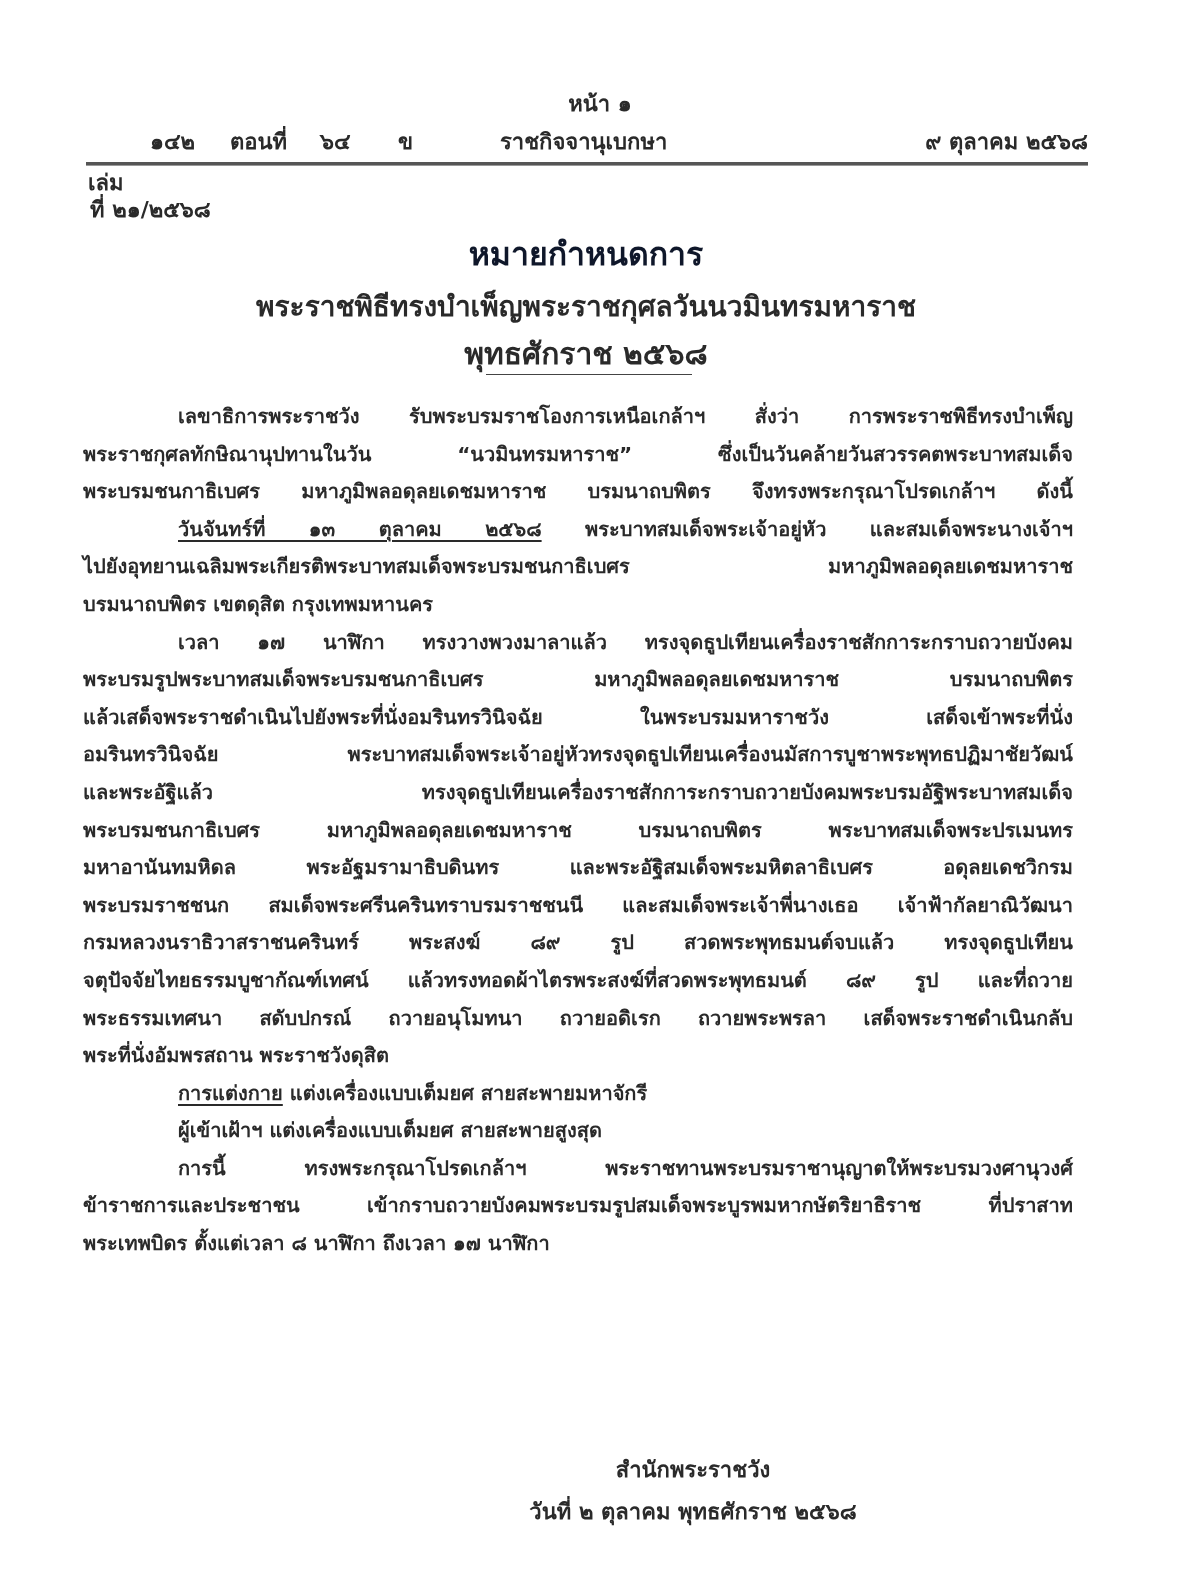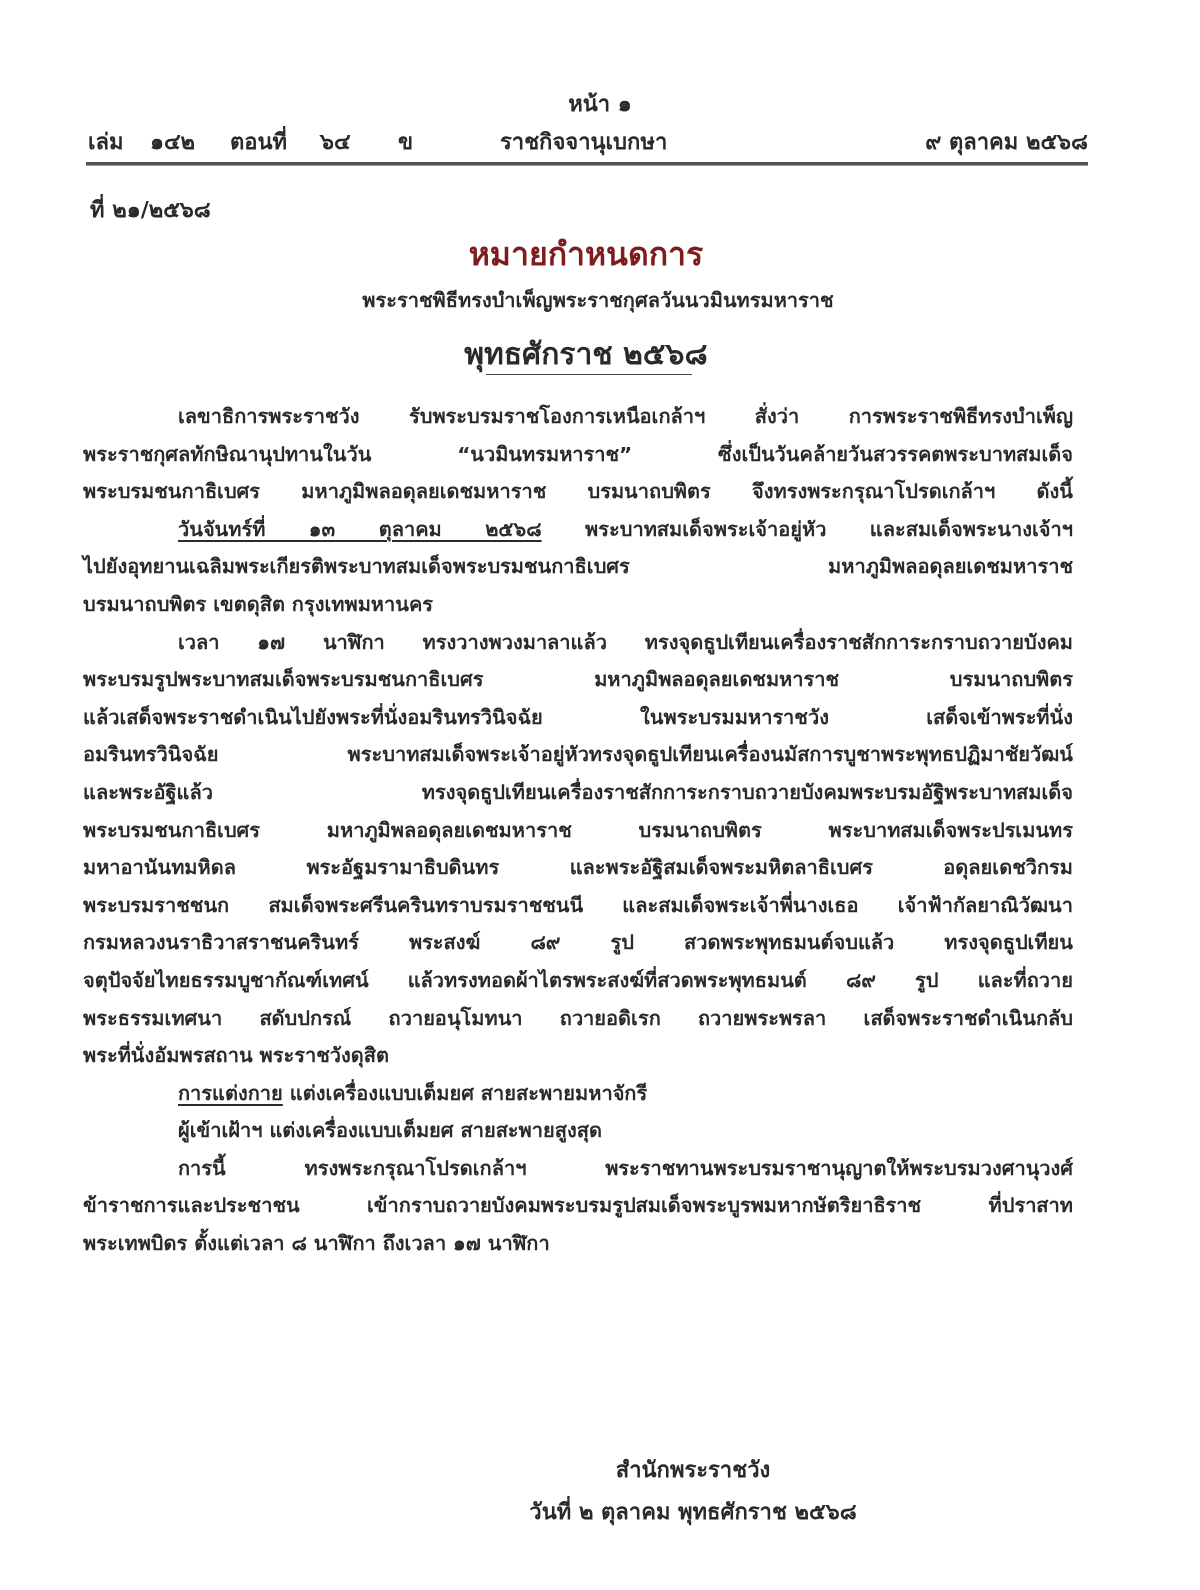--- a/index.html
+++ b/index.html
@@ -11,39 +11,39 @@
   .page { position: absolute; left: 0; top: 0; width: 1200px; height: 1590px; font-weight: bold; }
   .page-num {
     position: absolute; top: 86px; left: 0; width: 1200px; text-align: center;
     font-size: 22px;
   }
   .header-row {
     position: absolute; top: 124px; left: 88px; width: 1000px; height: 34px;
     font-size: 22px;
   }
   .header-row span { position: absolute; top: 0; white-space: nowrap; }
-  .hdr-vol-label { left: 0; }
+  .hdr-vol-label { left: 0; margin-top: 41px; }
   .hdr-vol { left: 62px; }
   .hdr-issue-label { left: 142px; }
   .hdr-issue { left: 232px; }
   .hdr-section { left: 310px; }
   .hdr-title { left: 412px; }
   .hdr-date { right: 0; }
   .header-rule {
     position: absolute; top: 162px; left: 86px; width: 1002px; height: 3px;
     background: #555; border-bottom: 1px solid #999;
   }
   .doc-number { position: absolute; top: 192px; left: 90px; font-size: 22px; }
   .title {
     position: absolute; top: 228px; left: 0; width: 1172px; text-align: center;
-    font-size: 32px; color: #7f1d1d;
+    font-size: 32px; color: #0f172a;
   }
   .subtitle {
-    position: absolute; top: 284px; left: 12px; width: 1172px; text-align: center;
-    font-size: 20px;
+    position: absolute; top: 284px; left: 0; width: 1172px; text-align: center;
+    font-size: 28px;
   }
   .year {
     position: absolute; top: 330px; left: 0; width: 1172px; text-align: center;
     font-size: 30px;
   }
   .title-rule {
     position: absolute; top: 374px; left: 486px; width: 206px; height: 1px; background: #444;
   }
   .body {
     position: absolute; top: 398px; left: 83px; width: 990px;

